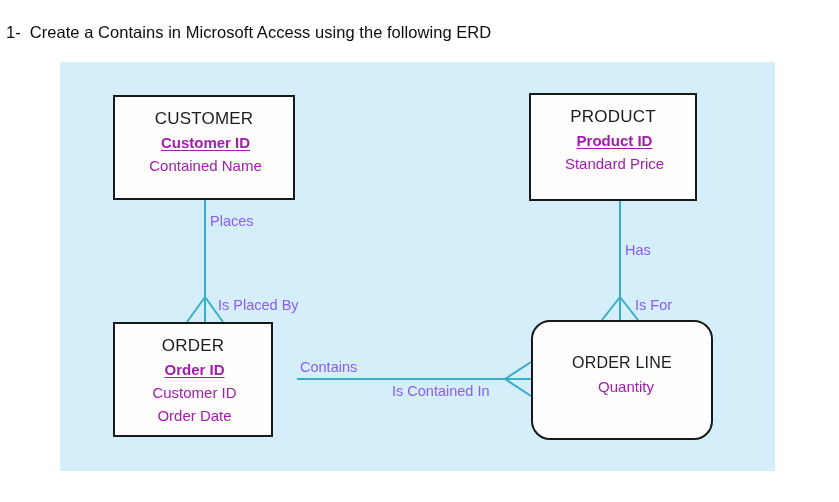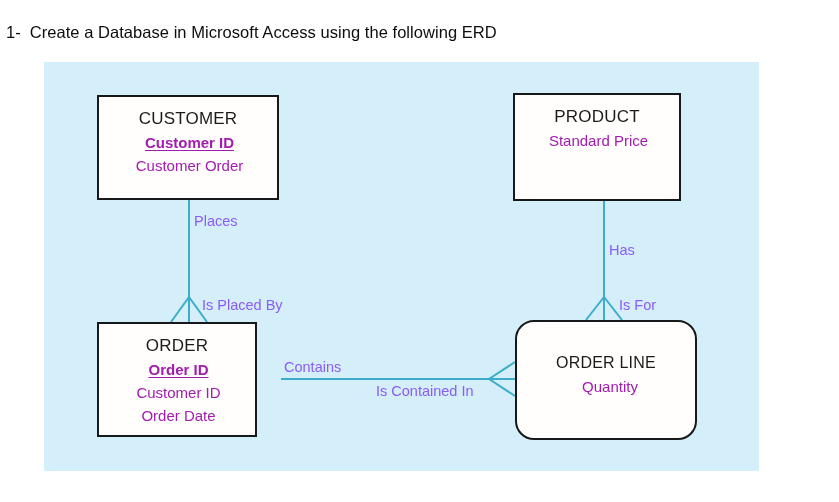--- a/index.html
+++ b/index.html
@@ -27,21 +27,21 @@
     font-size: 16.5px;
     line-height: 20px;
     white-space: nowrap;
   }
   #question-heading .q-num { letter-spacing: 0; }
   #question-heading .q-text { letter-spacing: 0.05px; }
 
   
   #erd-canvas {
     position: absolute;
-    left: 44px;
+    left: 60px;
     top: 62px;
     width: 715px;
     height: 409px;
     background: #d4eefa;
   }
   
 
   .entity {
     position: absolute;
     background: #fffefc;
@@ -102,21 +102,21 @@
     color: #8b5cf6;
     white-space: nowrap;
     z-index: 4;
   }
 </style>
 </head>
 <body>
 
 <div id="question-heading">
   <span class="q-num">1-</span>
-  <span class="q-text">Create a Database in Microsoft Access using the following ERD</span>
+  <span class="q-text">Create a Contains in Microsoft Access using the following ERD</span>
 </div>
 
 <div id="erd-canvas">
 
   <svg id="erd-lines" viewBox="0 0 715 409" width="715" height="409">
     <g stroke="#3badc8" stroke-width="2" fill="none">
 
       <line x1="145" y1="138" x2="145" y2="260"></line>
 
       <line x1="145" y1="235" x2="127" y2="260"></line>
@@ -131,27 +131,28 @@
 
       <line x1="445" y1="317" x2="471" y2="300"></line>
       <line x1="445" y1="317" x2="471" y2="334"></line>
     </g>
   </svg>
 
   <div class="entity" style="left:53px; top:33px; width:182px; height:105px;">
     <div class="ent-inner">
       <div class="ent-title">CUSTOMER</div>
       <div class="attr pk">Customer ID</div>
-      <div class="attr">Customer Order</div>
+      <div class="attr">Contained Name</div>
     </div>
   </div>
 
   <div class="entity" style="left:469px; top:31px; width:168px; height:108px;">
     <div class="ent-inner">
       <div class="ent-title">PRODUCT</div>
+      <div class="attr pk">Product ID</div>
       <div class="attr">Standard Price</div>
     </div>
   </div>
 
   <div class="entity" style="left:53px; top:260px; width:160px; height:115px;">
     <div class="ent-inner">
       <div class="ent-title">ORDER</div>
       <div class="attr pk">Order ID</div>
       <div class="attr">Customer ID</div>
       <div class="attr">Order Date</div>

